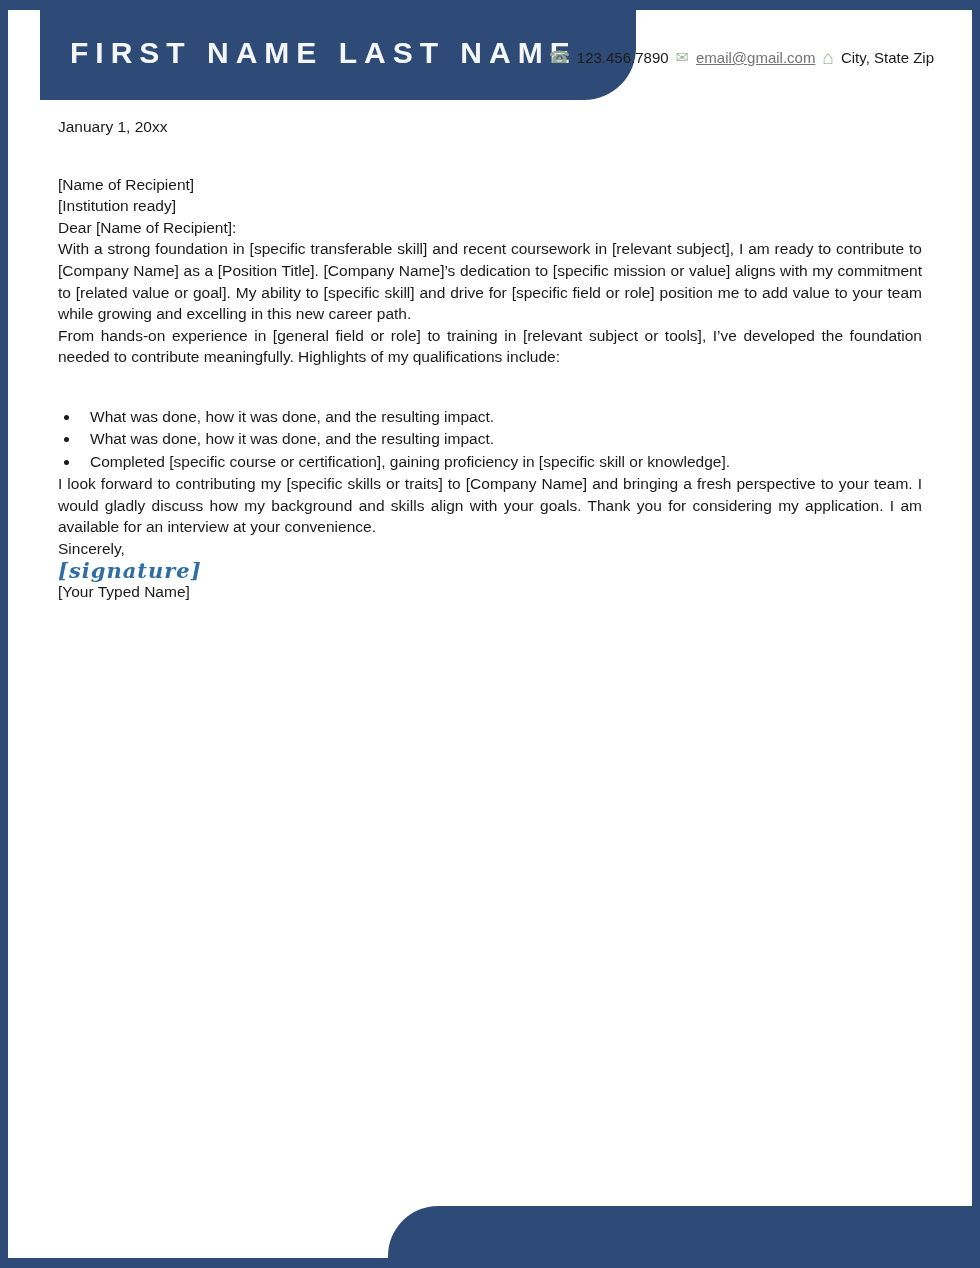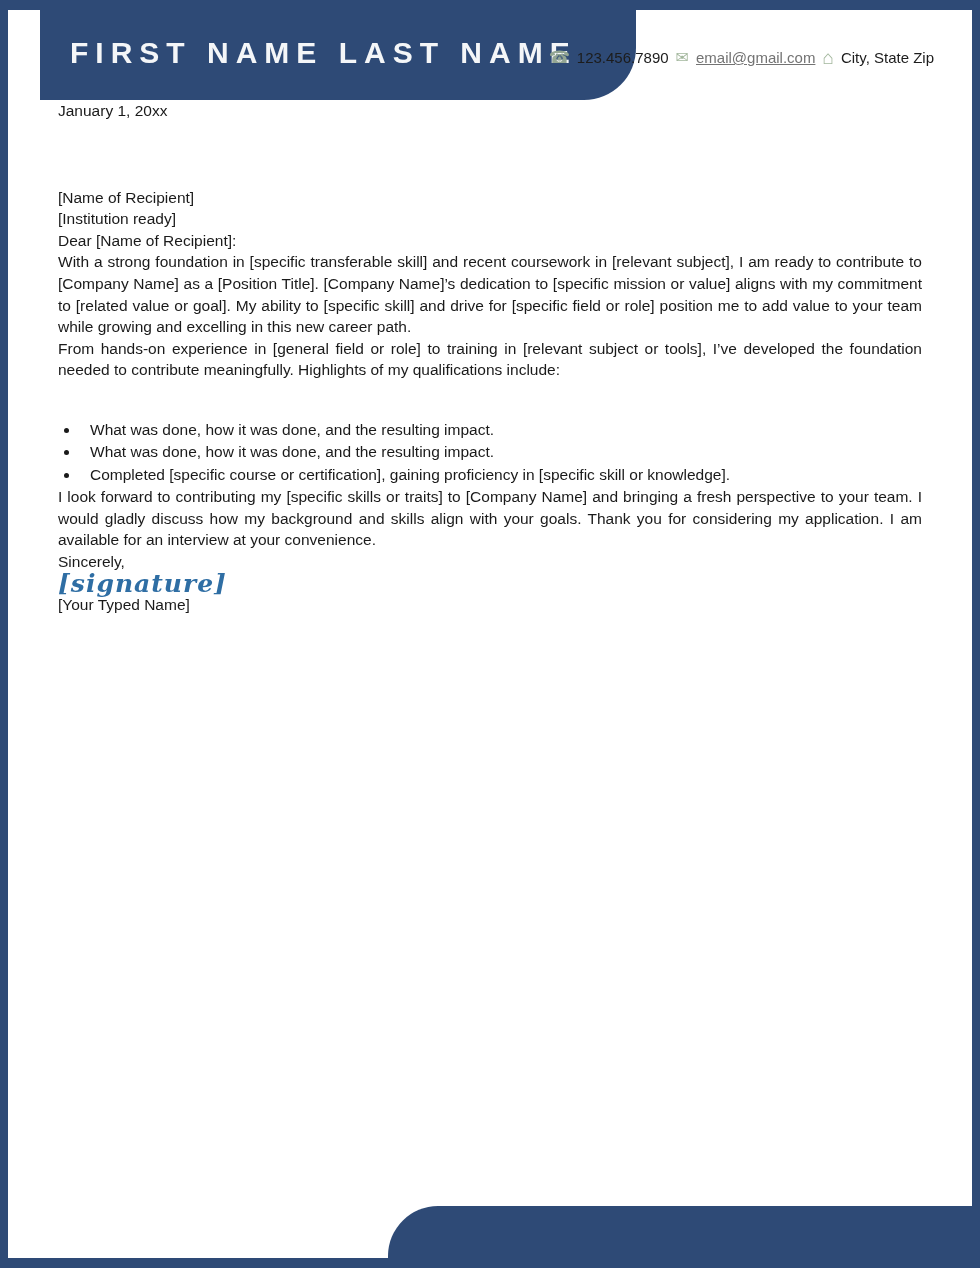--- a/index.html
+++ b/index.html
@@ -50,45 +50,45 @@
   }
   .icon{line-height:1;}
   .icon.phone{color:#93a693;font-size:17px;}
   .icon.mail{color:var(--green);font-size:16px;}
   .icon.home{color:var(--green);font-size:19px;}
   .email-link{
     color:#737373;text-decoration:underline;cursor:pointer;
   }
   
   .content{
-    position:absolute;left:58px;right:58px;top:100px;
+    position:absolute;left:58px;right:58px;top:116px;
     font-size:15.5px;line-height:21.6px;
   }
   .content p{margin:0;}
   .date{margin-top:55px;}
-  .recipient{margin-top:65px;}
+  .recipient{margin-top:36px;}
   .salutation{margin-top:22px;}
   .para{margin-top:21px;}
   .just{text-align:justify;}
   ul.quals{
     margin:38px 0 0 0;
     padding:0 0 0 22px;
   }
   ul.quals li{
     list-style:disc;
     padding-left:10px;
     line-height:22.4px;
   }
   .signoff{margin-top:22px;}
   .signature{
     margin-top:18px;
     font-family:"DejaVu Serif","Liberation Serif",serif;
     font-style:italic;
     font-weight:600;
-    font-size:25px;
+    font-size:21px;
     letter-spacing:1px;
     color:var(--sig-blue);
   }
   .typed-name{margin-top:26px;}
   
   .footer-block{
     position:absolute;bottom:0;right:0;
     width:592px;height:62px;
     background:var(--navy);
     border-top-left-radius:50px;

